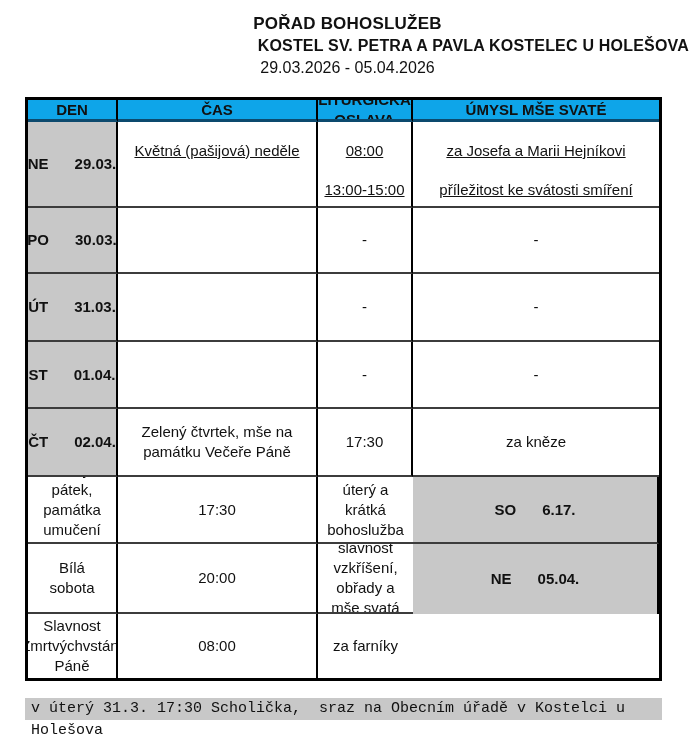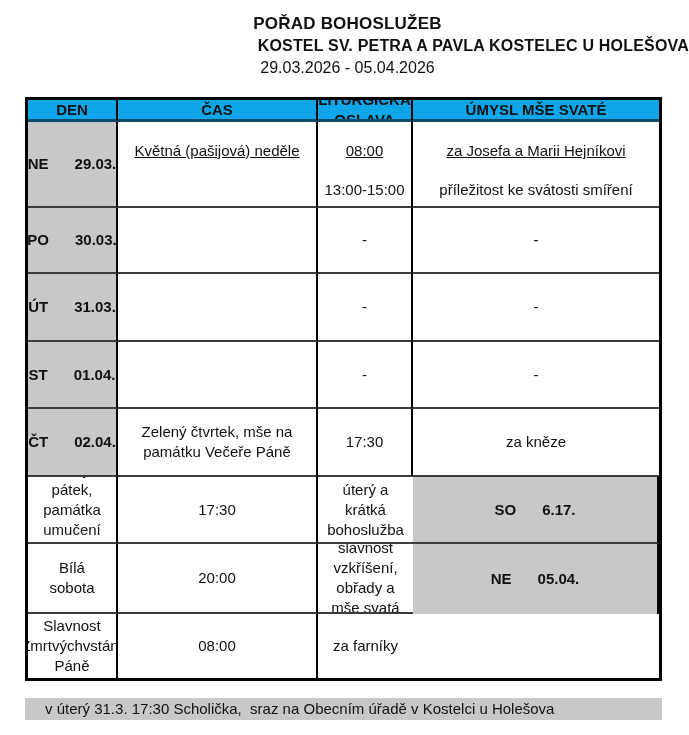--- a/index.html
+++ b/index.html
@@ -28,26 +28,26 @@
     overflow: hidden;
   }
   .c.colend { border-right: none; }
   .c.hdr { background: #0ea5e9; font-weight: bold; border-bottom: 3px solid #0c4a6e; font-size: 15px; }
   .c.day { background: #c8c8c8; font-weight: bold; gap: 26px; }
   .c.rowend { border-bottom: none; }
   .c.liturgy { padding: 0 8px; }
   .c.intent  { padding: 0 10px; }
   .c.stack { flex-direction: column; align-items: stretch; justify-content: flex-start; padding: 0; }
   .stack .l1 { flex: 1; display: flex; align-items: center; justify-content: center; padding: 0 10px; text-align: center; text-decoration: underline; }
-  .stack .l2 { height: 26px; display: flex; align-items: flex-start; justify-content: center; padding: 0 0; }
+  .stack .l2 { height: 26px; display: flex; align-items: flex-start; justify-content: center; padding: 0 0; text-decoration: underline; }
 
   .footer-note {
     position: absolute; left: 25px; top: 698px; width: 637px; height: 22px;
     background: #c8c8c8; font-size: 15px; line-height: 22px;
-    padding-left: 20px; white-space: pre-wrap;
+    padding-left: 6px; white-space: pre-wrap; font-family: Liberation Mono, monospace;
   }
 </style>
 </head>
 <body>
 
 <div class="titles">
   <div class="title-main">POŘAD BOHOSLUŽEB</div>
   <div class="title-sub">KOSTEL SV. PETRA A PAVLA KOSTELEC U HOLEŠOVA</div>
   <div class="title-date">29.03.2026 - 05.04.2026</div>
 </div>

